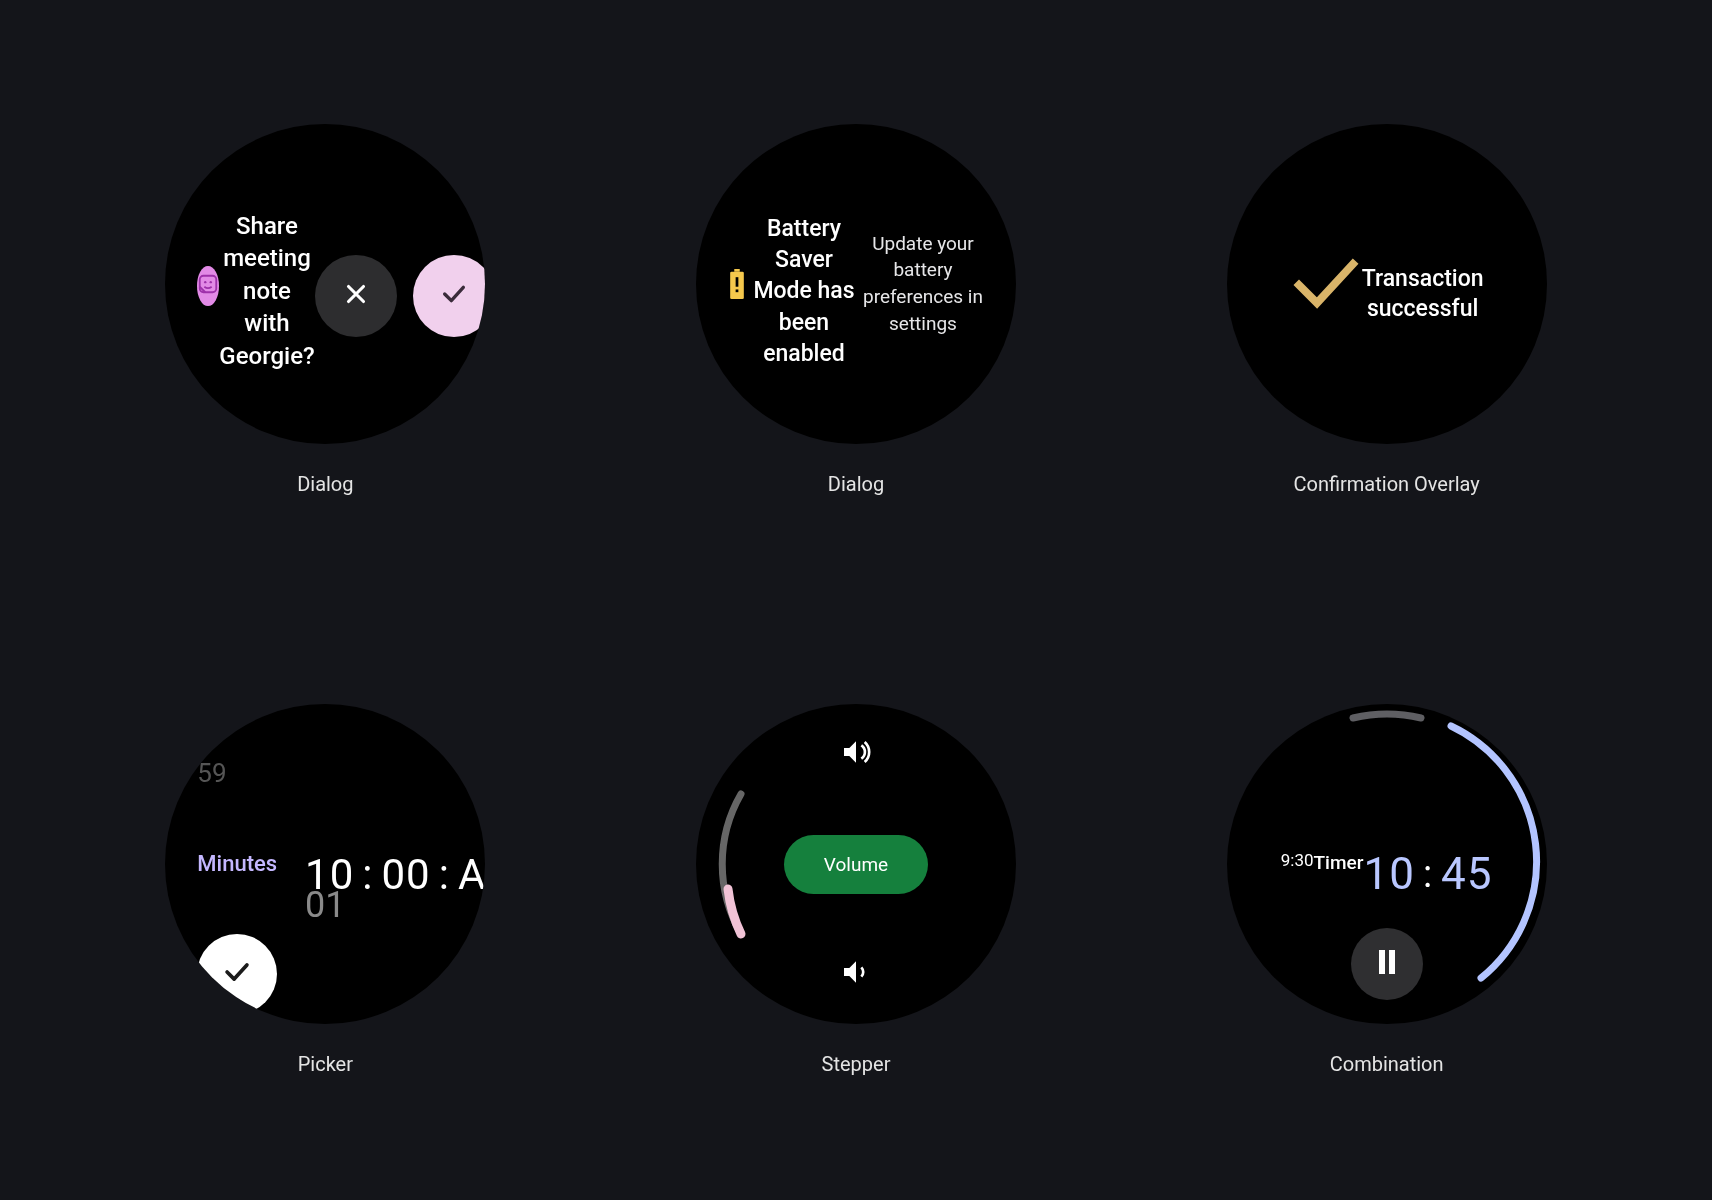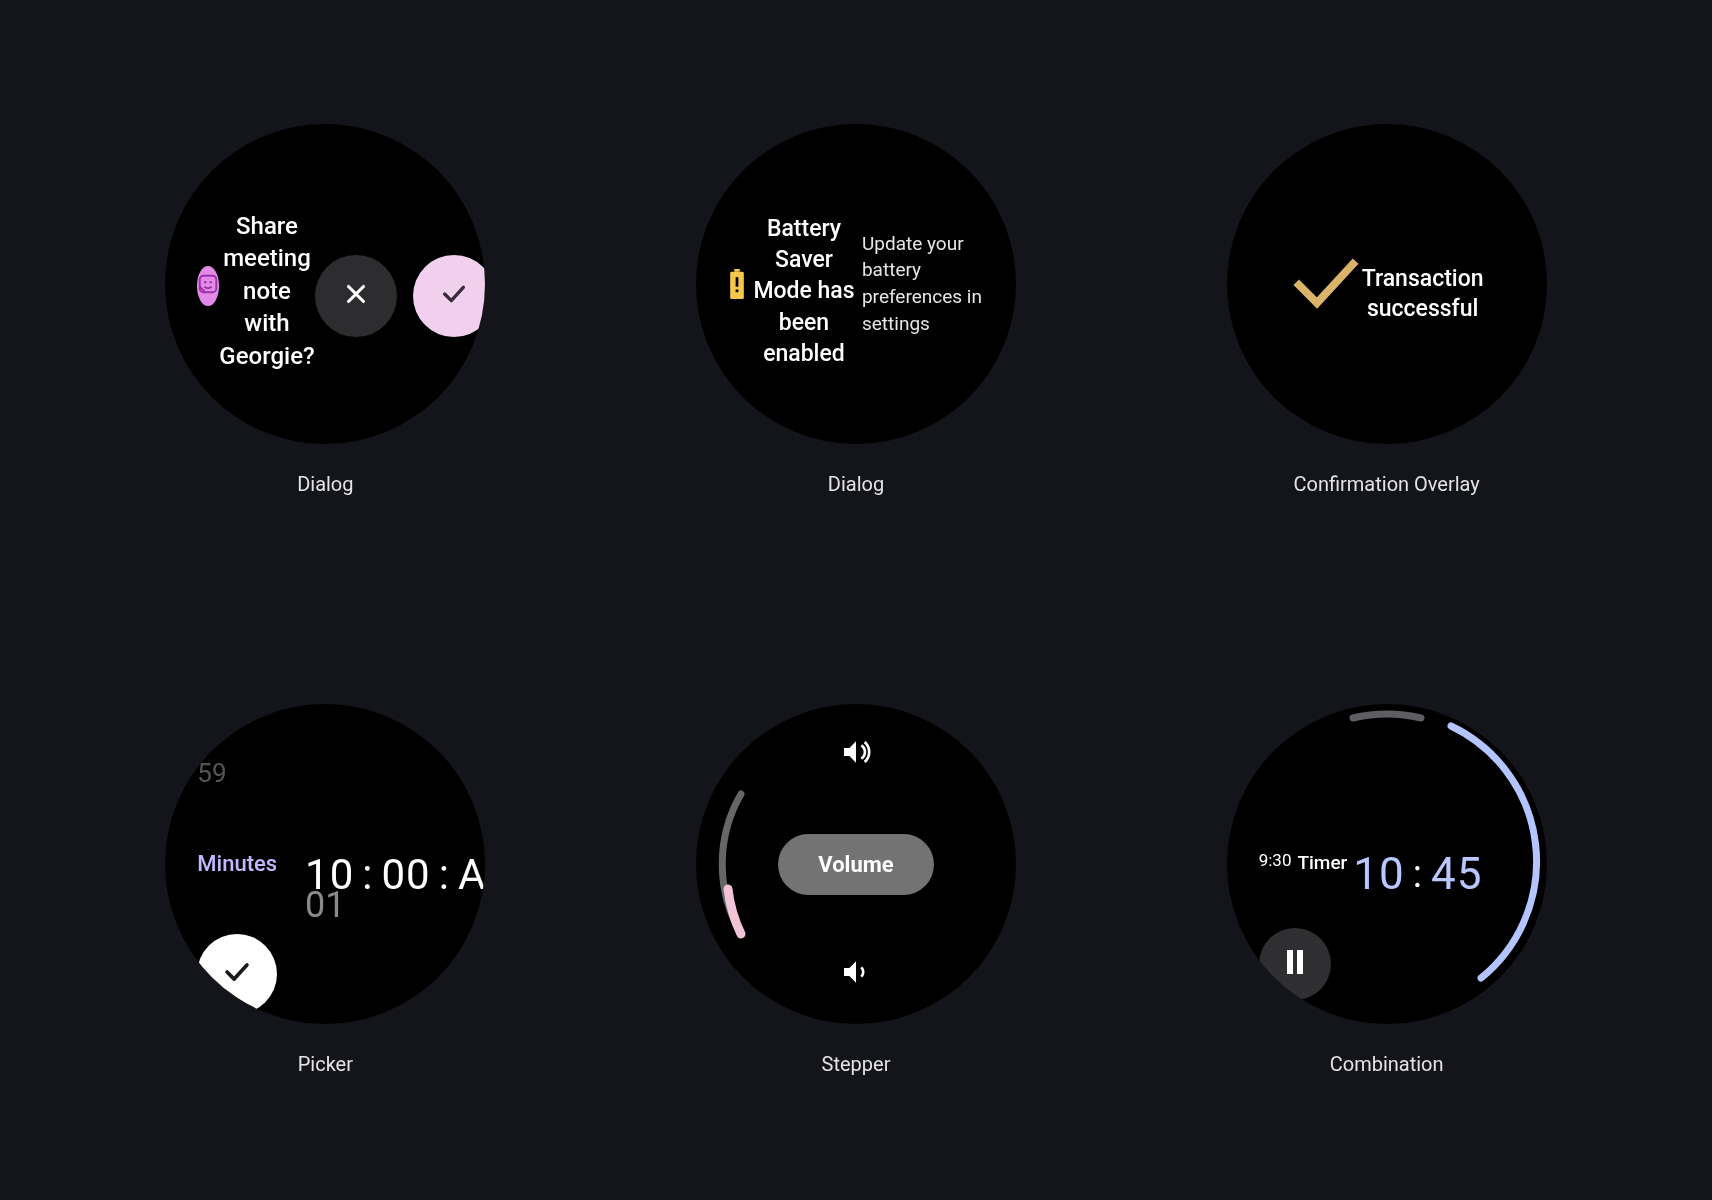--- a/index.html
+++ b/index.html
@@ -60,21 +60,21 @@
   .btn-dark { background: #2d2d2f; }
   .btn-pink { background: #f1d0ed; }
 
   
   .w2-title {
     color: #fff; font-size: 23px; font-weight: 500;
     text-align: center; line-height: 1.35; margin-top: 14px;
   }
   .w2-sub {
     color: #e6e6e8; font-size: 19px; font-weight: 400;
-    line-height: 1.4; 
+    text-align: center; line-height: 1.4; 
   }
 
   
   .w3 { justify-content: center; padding: 0; }
   .w3-text {
     color: #fff; font-size: 23px; font-weight: 500;
     text-align: center; line-height: 1.3; margin-top: 20px;
   }
 
   
@@ -94,29 +94,29 @@
   }
   .confirm-btn {
     width: 80px; height: 80px; border-radius: 50%;
     background: #fff; display: flex; align-items: center; justify-content: center;
     position: absolute; bottom: 10px;
   }
 
   
   .w5 { justify-content: center; padding: 0; }
   .vol-chip {
-    background: #737373; color: #fff; font-size: 22px; font-weight: 700;
+    background: #15803d; color: #fff; font-size: 19px; font-weight: 400;
     padding: 18px 40px; border-radius: 40px;
   }
   .vol-icon-top { position: absolute; top: 32px; }
   .vol-icon-bot { position: absolute; bottom: 32px; }
   .arc-track { position: absolute; inset: 10px; }
 
   
-  .w6 { justify-content: flex-start; padding-top: 20px; gap: 6px; }
+  .w6 { justify-content: center; padding-top: 20px; }
   .w6-clock { color: #fff; font-size: 17px; font-weight: 400; }
   .w6-title { color: #fff; font-size: 19px; font-weight: 500; margin-top: 4px; }
   .w6-timer {
     color: #b9c7ff; font-size: 44px; font-weight: 400;
     margin-top: 28px; letter-spacing: 1px;
     display: flex; align-items: center; gap: 8px;
   }
   .pause-btn {
     width: 72px; height: 72px; border-radius: 50%;
     background: #2f2f31; display: flex; align-items: center; justify-content: center;

